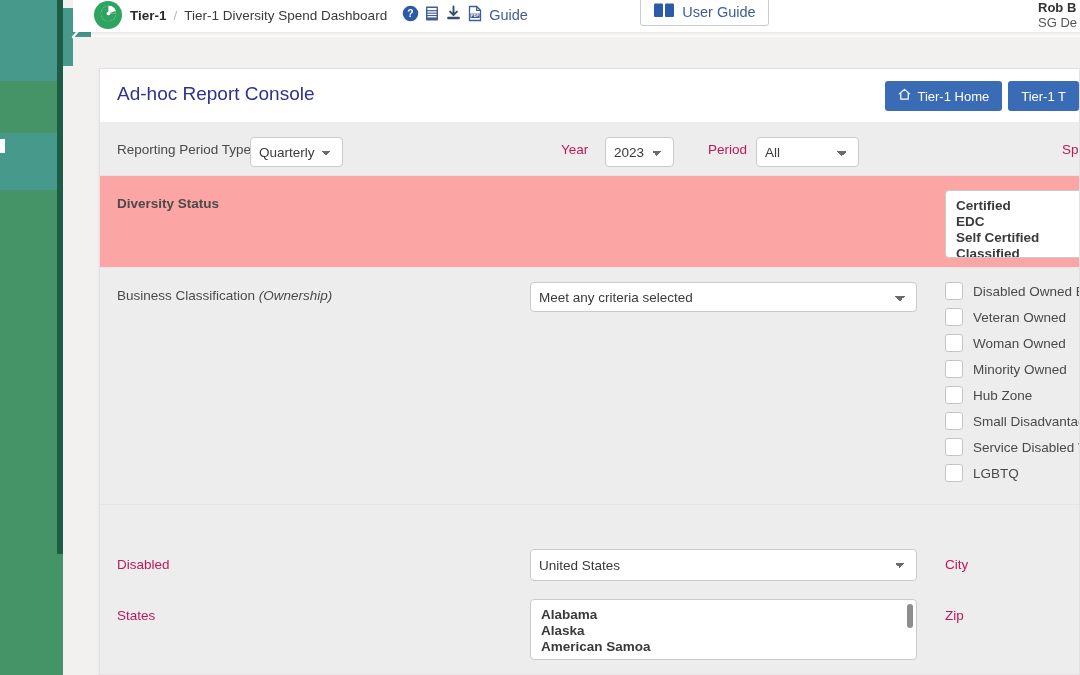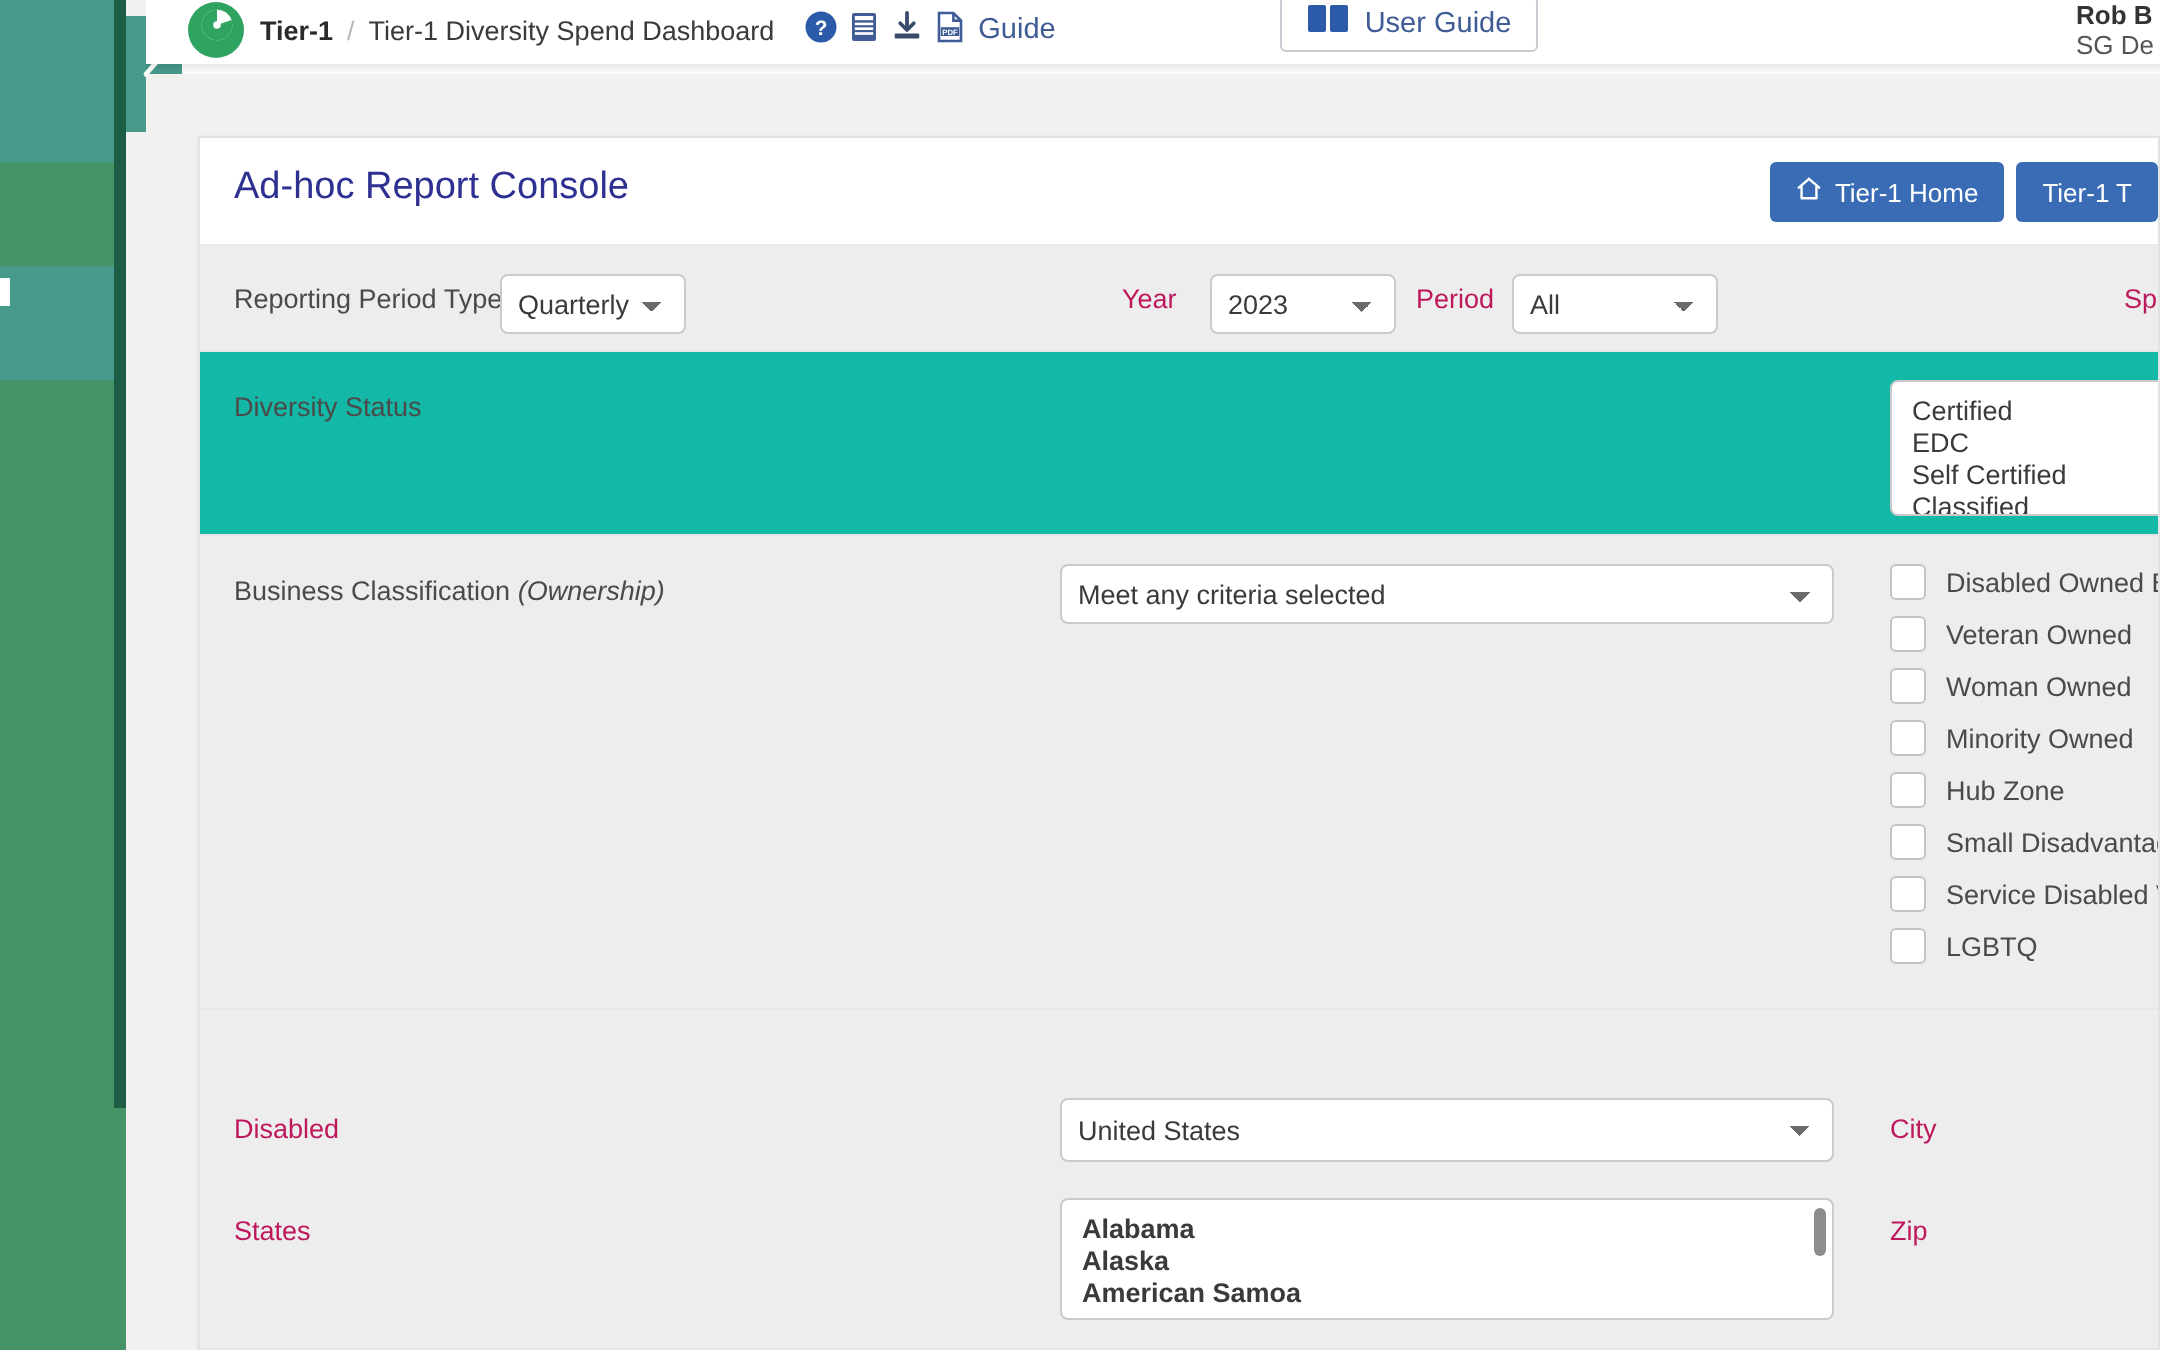--- a/index.html
+++ b/index.html
@@ -140,21 +140,21 @@
     padding: 0 13px;
     font-size: 13px;
     font-family: "Liberation Sans", sans-serif;
     display: flex; align-items: center; gap: 6px;
     cursor: pointer;
     white-space: nowrap;
   }
 
   .sec { position: relative; border-bottom: 1px solid #e7e5e5; }
   .sec.gray { background: #eeeded; }
-  .sec.white { background: #14b8a6; }
+  .sec.white { background: #fca5a5; font-weight: bold; }
 
   .sec-label {
     position: absolute;
     font-size: 13.5px; color: #4a4a4a;
   }
   .sec-label .ital { font-style: italic; }
 
   .fld-label { font-size: 13.5px; color: #be185d; }
 
   select.sel, .fake-sel {
@@ -324,21 +324,21 @@
     </div>
   </div>
 
   <div class="sec gray" style="height:53px;">
     <span class="sec-label" style="left:17px; top:19px;">Reporting Period Type</span>
     <select class="sel" style="position:absolute; left:150px; top:14px; width:93px;">
       <option>Quarterly</option>
     </select>
 
     <span class="fld-label" style="position:absolute; left:461px; top:19px;">Year</span>
-    <select class="sel" style="position:absolute; left:505px; top:14px; width:93px;">
+    <select class="sel" style="position:absolute; left:505px; top:14px; width:69px;">
       <option>2023</option>
     </select>
 
     <span class="fld-label" style="position:absolute; left:608px; top:19px;">Period</span>
     <select class="sel" style="position:absolute; left:656px; top:14px; width:103px;">
       <option>All</option>
     </select>
 
     <span class="fld-label" style="position:absolute; left:962px; top:19px;">Spe</span>
   </div>

